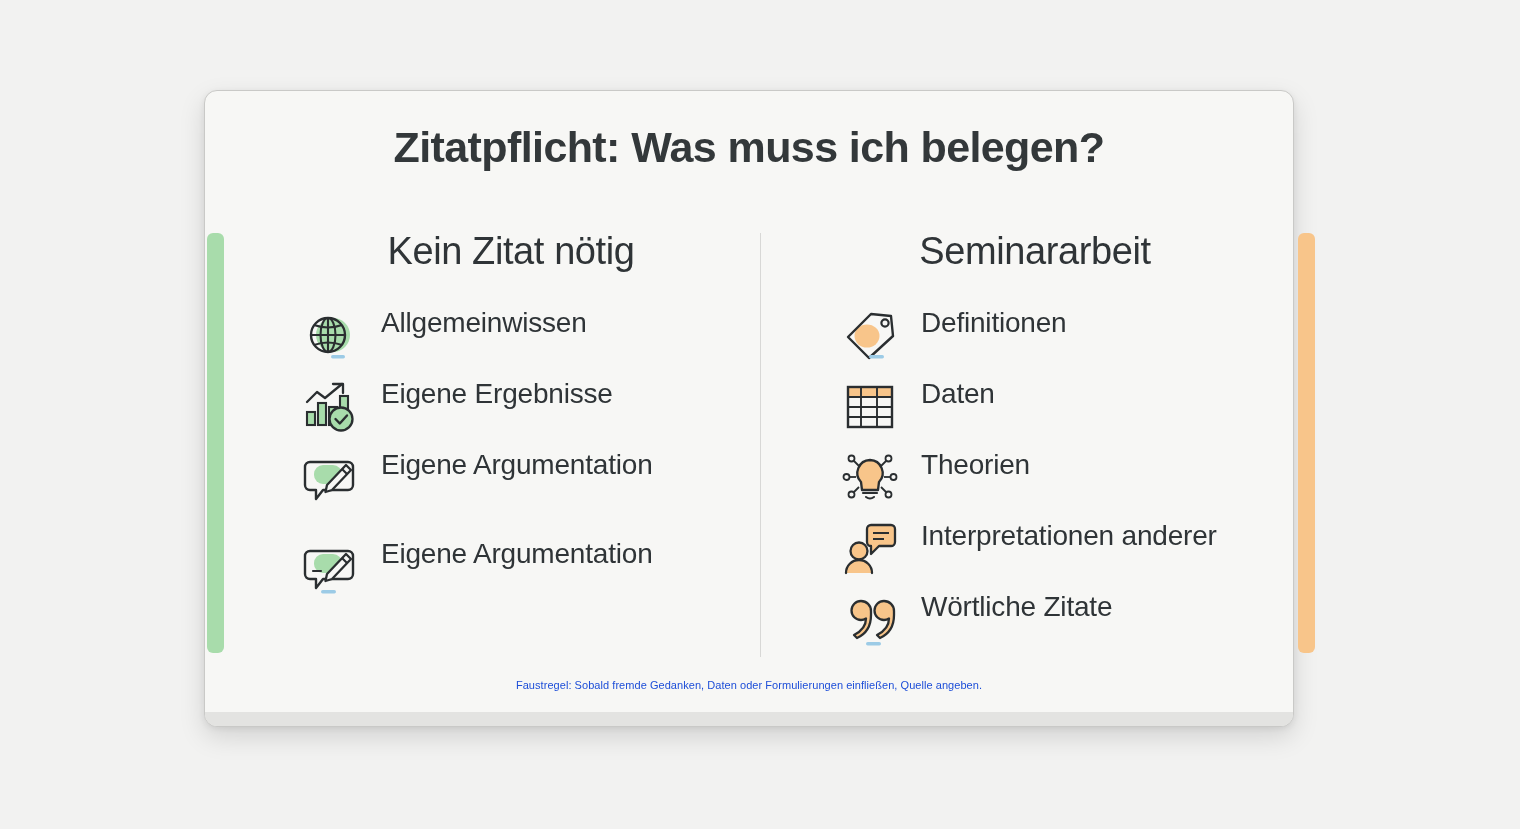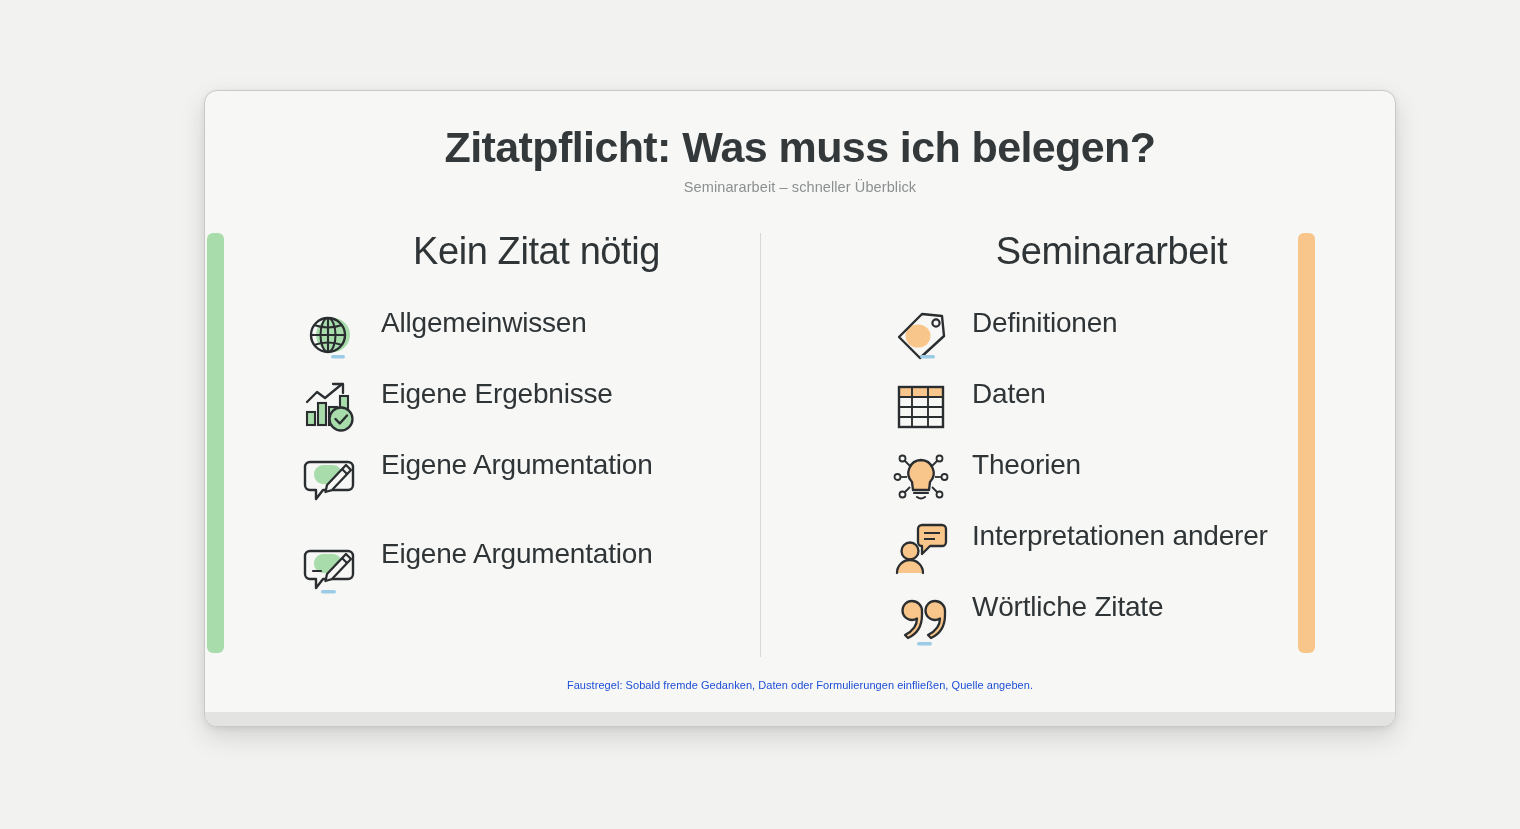--- a/index.html
+++ b/index.html
@@ -19,21 +19,21 @@
     position: relative;
     width: 1520px;
     height: 829px;
   }
 
   
   .card {
     position: absolute;
     left: 204px;
     top: 90px;
-    width: 1192px;
+    width: 1090px;
     height: 637px;
     background: #f7f7f5;
     border: 1px solid #c9c9c7;
     border-radius: 13px;
     box-shadow: 0 10px 26px rgba(0,0,0,0.13), 0 2px 6px rgba(0,0,0,0.07);
     box-sizing: border-box;
     overflow: visible;
   }
   .card-inner {
     position: absolute;
@@ -179,21 +179,20 @@
 <body>
 
 <div class="stage">
 
   <div class="card">
 
     <div class="card-inner">
 
       <div class="head">
         <h1 class="title">Zitatpflicht: Was muss ich belegen?</h1>
-        <p class="subtitle">Seminararbeit – schneller Überblick</p>
       </div>
 
       <div class="divider"></div>
 
       <div class="columns">
 
         <div class="col col-left">
           <h2 class="col-head">Kein Zitat nötig</h2>
           <ul class="items">
 

